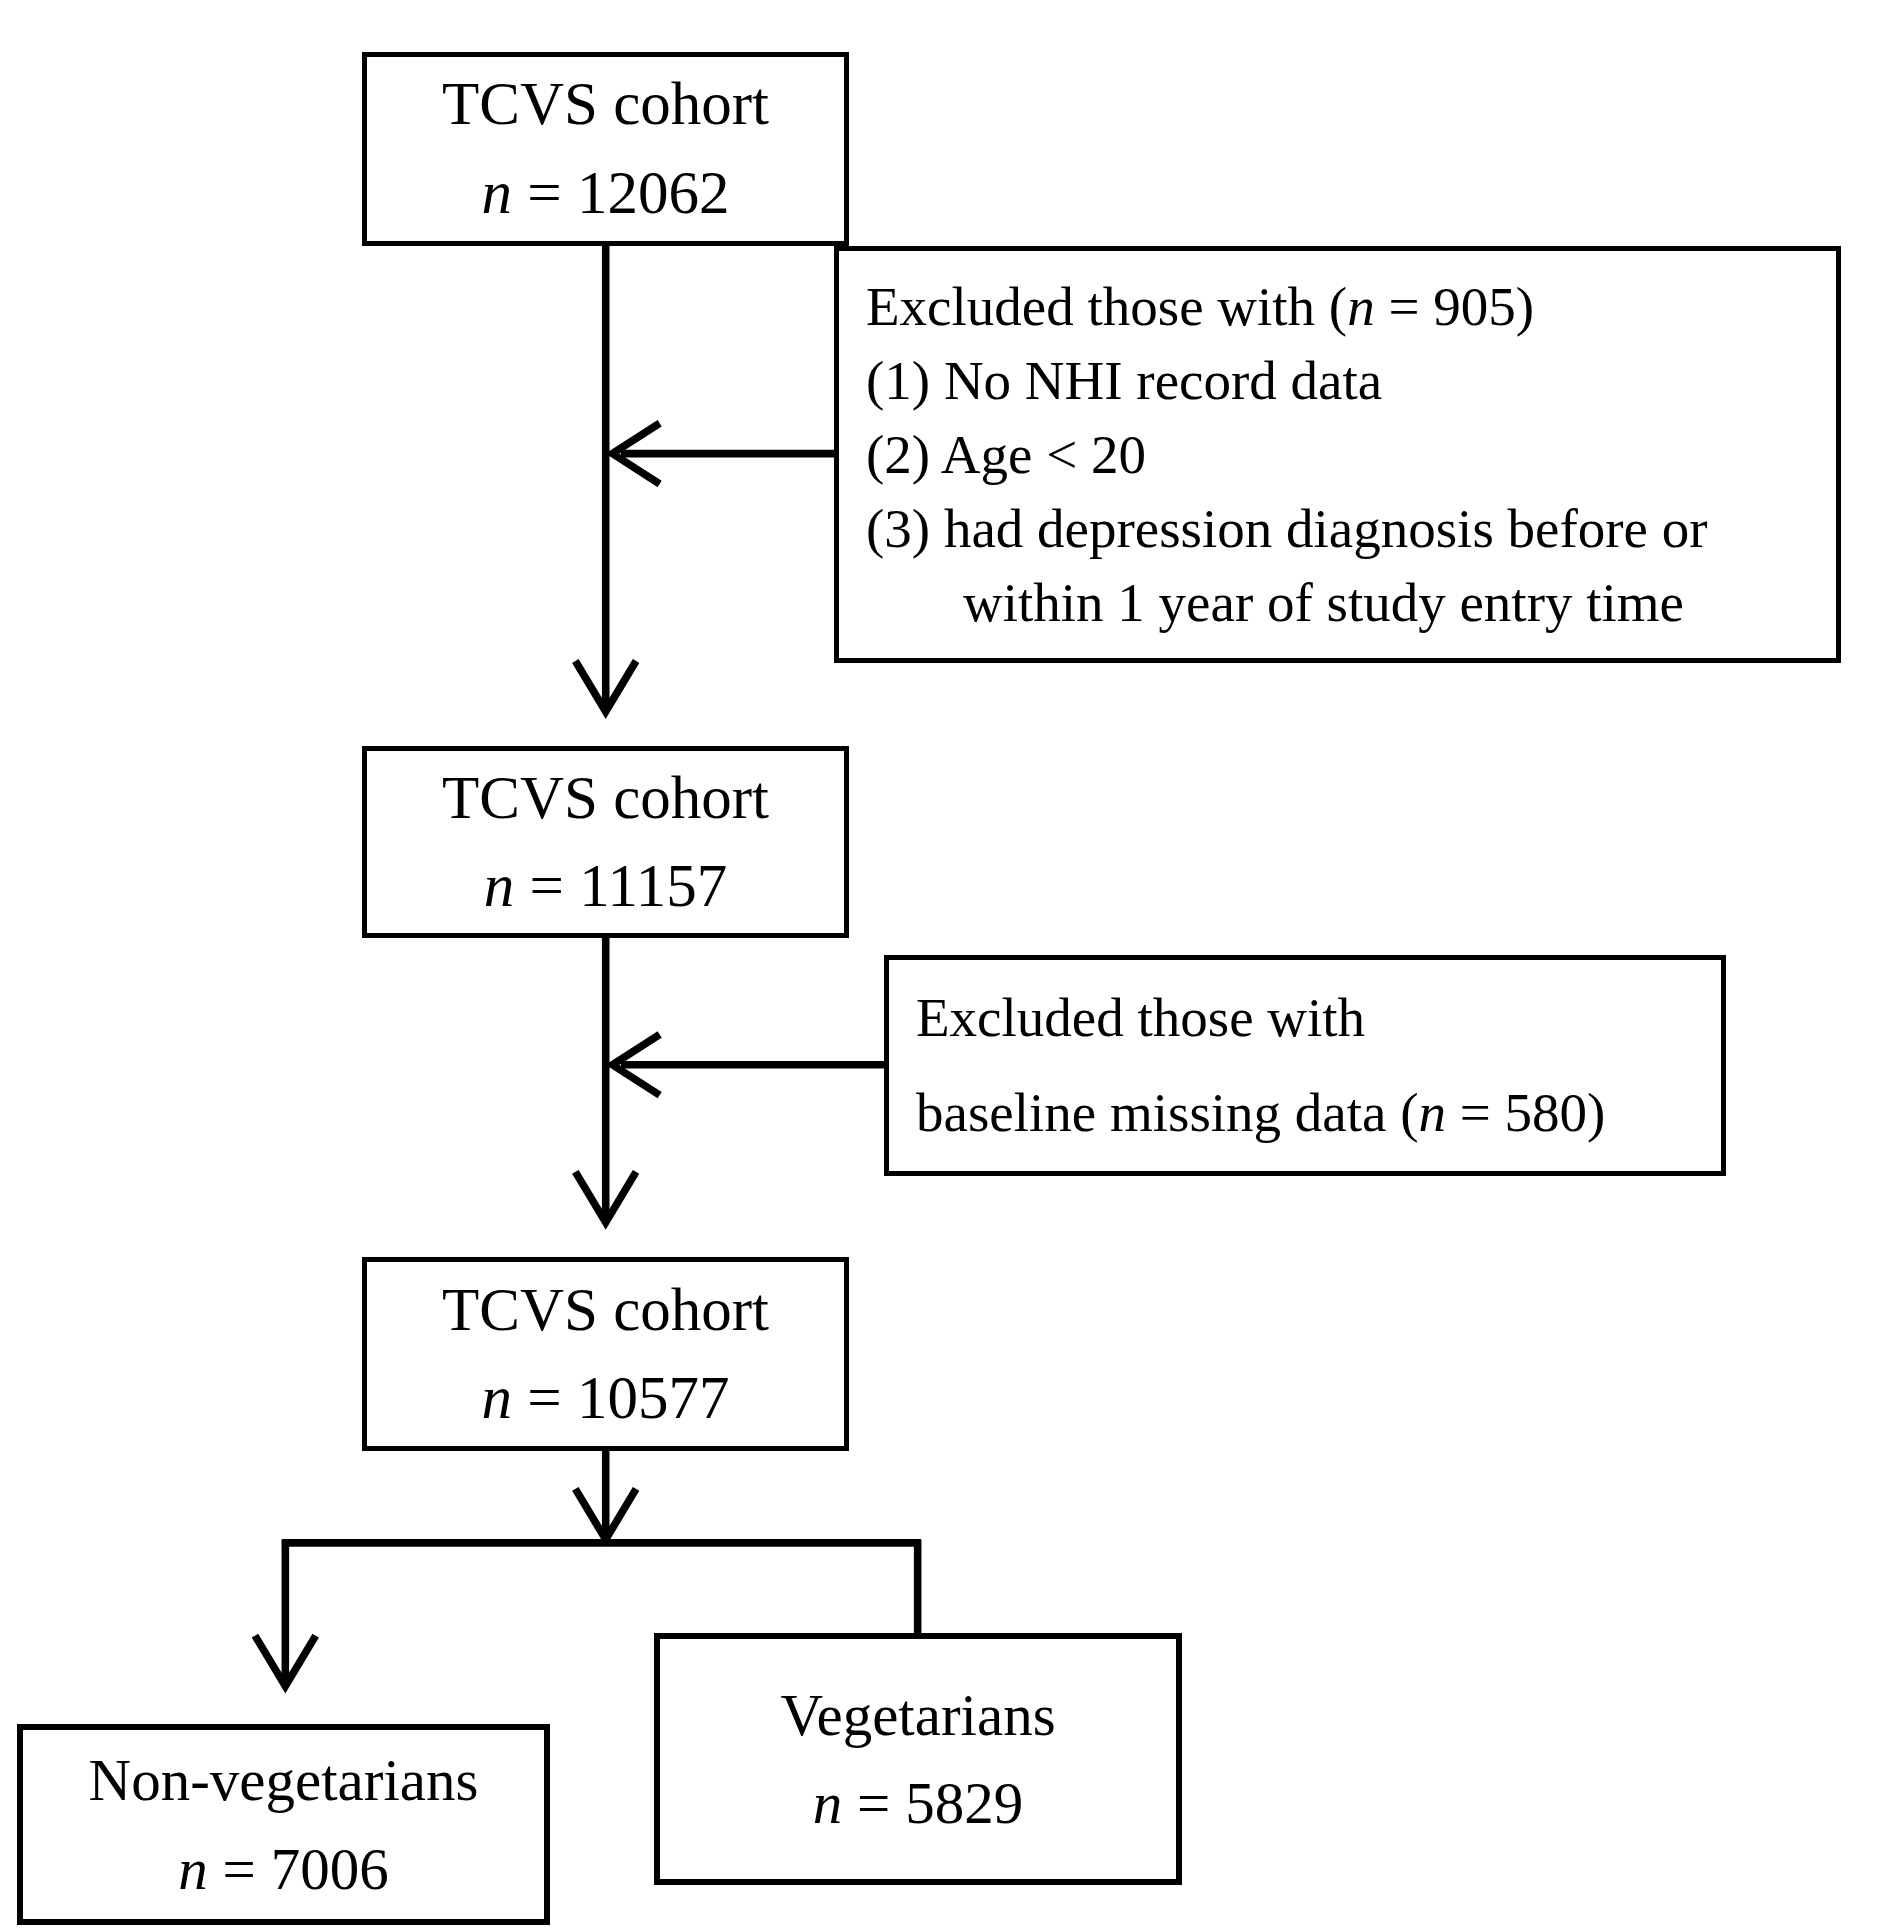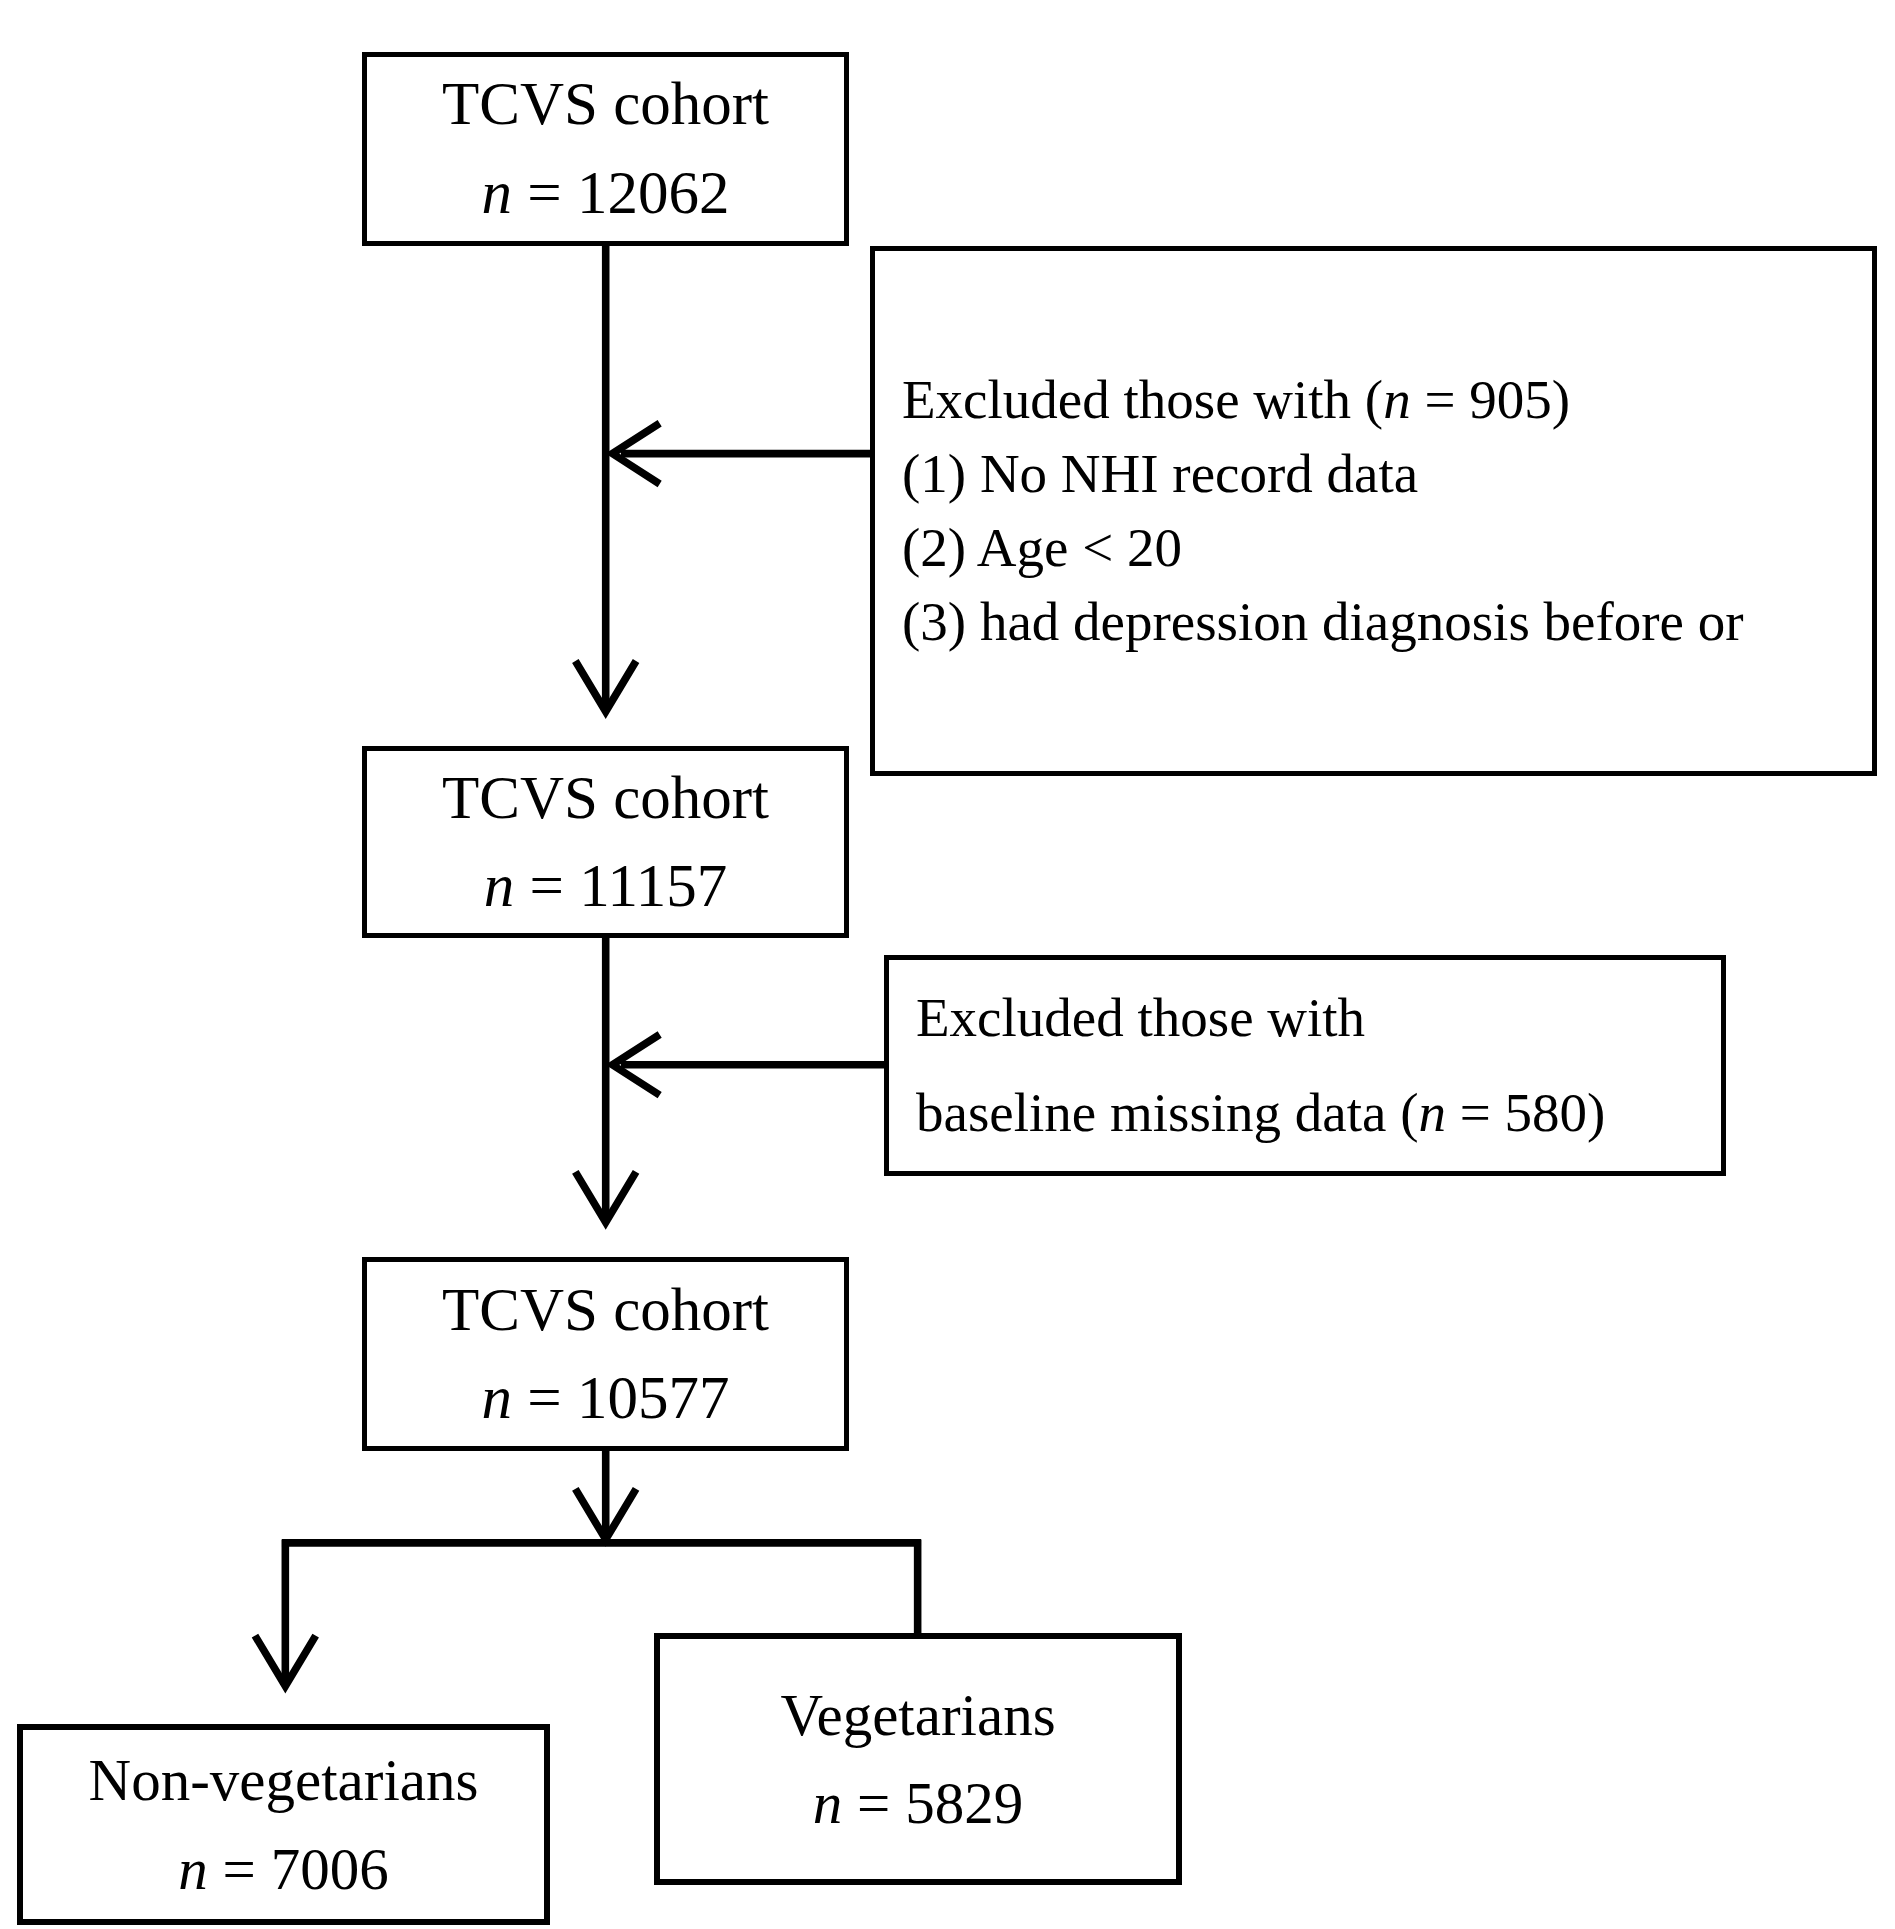--- a/index.html
+++ b/index.html
@@ -73,32 +73,35 @@
 
   <div class="box cohort center-text" style="left:362px; top:18.6px; width:487px; height:194px;">
     <div class="bline">
       <span>TCVS cohort</span>
     </div>
     <div class="bline">
       <i class="nvar">n</i><span> = 12062</span>
     </div>
   </div>
 
-  <div class="box exclusion" style="left:870px; top:246px; width:1007px; height:530px;">
+  <div class="box exclusion" style="left:834px; top:246px; width:1007px; height:417px;">
     <div class="xline">
       <span>Excluded those with (</span><i class="nvar">n</i><span> = 905)</span>
     </div>
     <div class="xline">
       <span>(1) No NHI record data</span>
     </div>
     <div class="xline">
       <span>(2) Age &lt; 20</span>
     </div>
     <div class="xline">
       <span>(3) had depression diagnosis before or</span>
+    </div>
+    <div class="xline indent">
+      <span>within 1 year of study entry time</span>
     </div>
   </div>
 
   <div class="box cohort center-text" style="left:362px; top:713px; width:487px; height:192px;">
     <div class="bline">
       <span>TCVS cohort</span>
     </div>
     <div class="bline">
       <i class="nvar">n</i><span> = 11157</span>
     </div>

